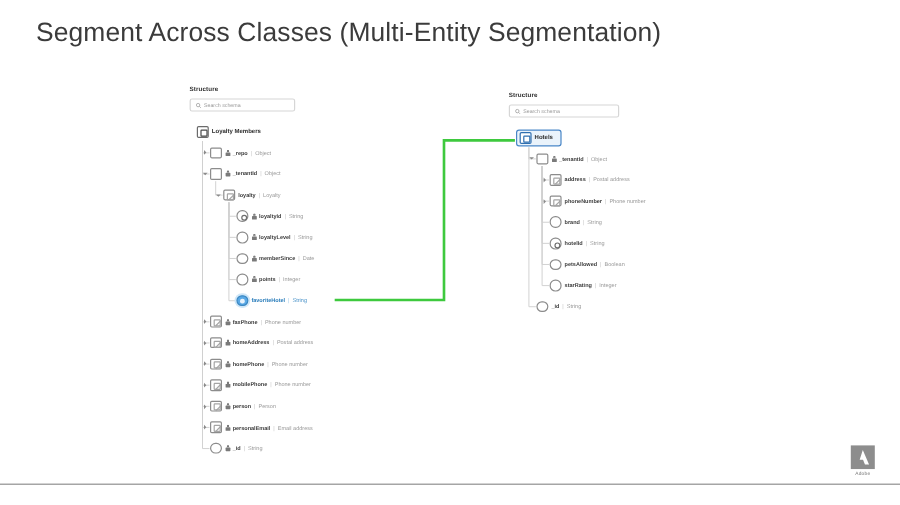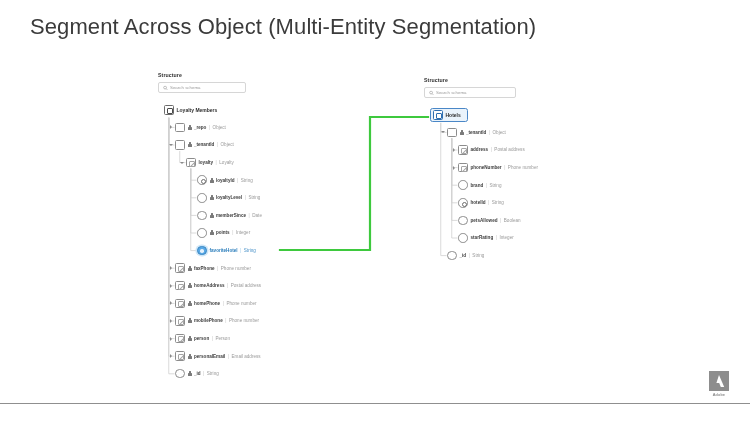--- a/index.html
+++ b/index.html
@@ -241,21 +241,21 @@
     left: 0; top: 0;
     width: 750px; height: 421px;
     pointer-events: none;
   }
 </style>
 </head>
 <body>
 
 <div id="slide">
 
-  <div id="slide-title">Segment Across Object (Multi-Entity Segmentation)</div>
+  <div id="slide-title">Segment Across Classes (Multi-Entity Segmentation)</div>
 
   <svg id="link-layer" viewBox="0 0 750 421" xmlns="http://www.w3.org/2000/svg">
     <path id="rel-path" d="M 280 250 L 370 250 L 370 117 L 428 117" fill="none" stroke="#3ec93e" stroke-width="2.2" stroke-linecap="square" stroke-linejoin="miter"></path>
   </svg>
 
   <div class="panel" id="panel-left">
     <div class="panel-title">Structure</div>
 
     <div class="search-box">
       <svg class="search-icon" viewBox="0 0 12 12">

